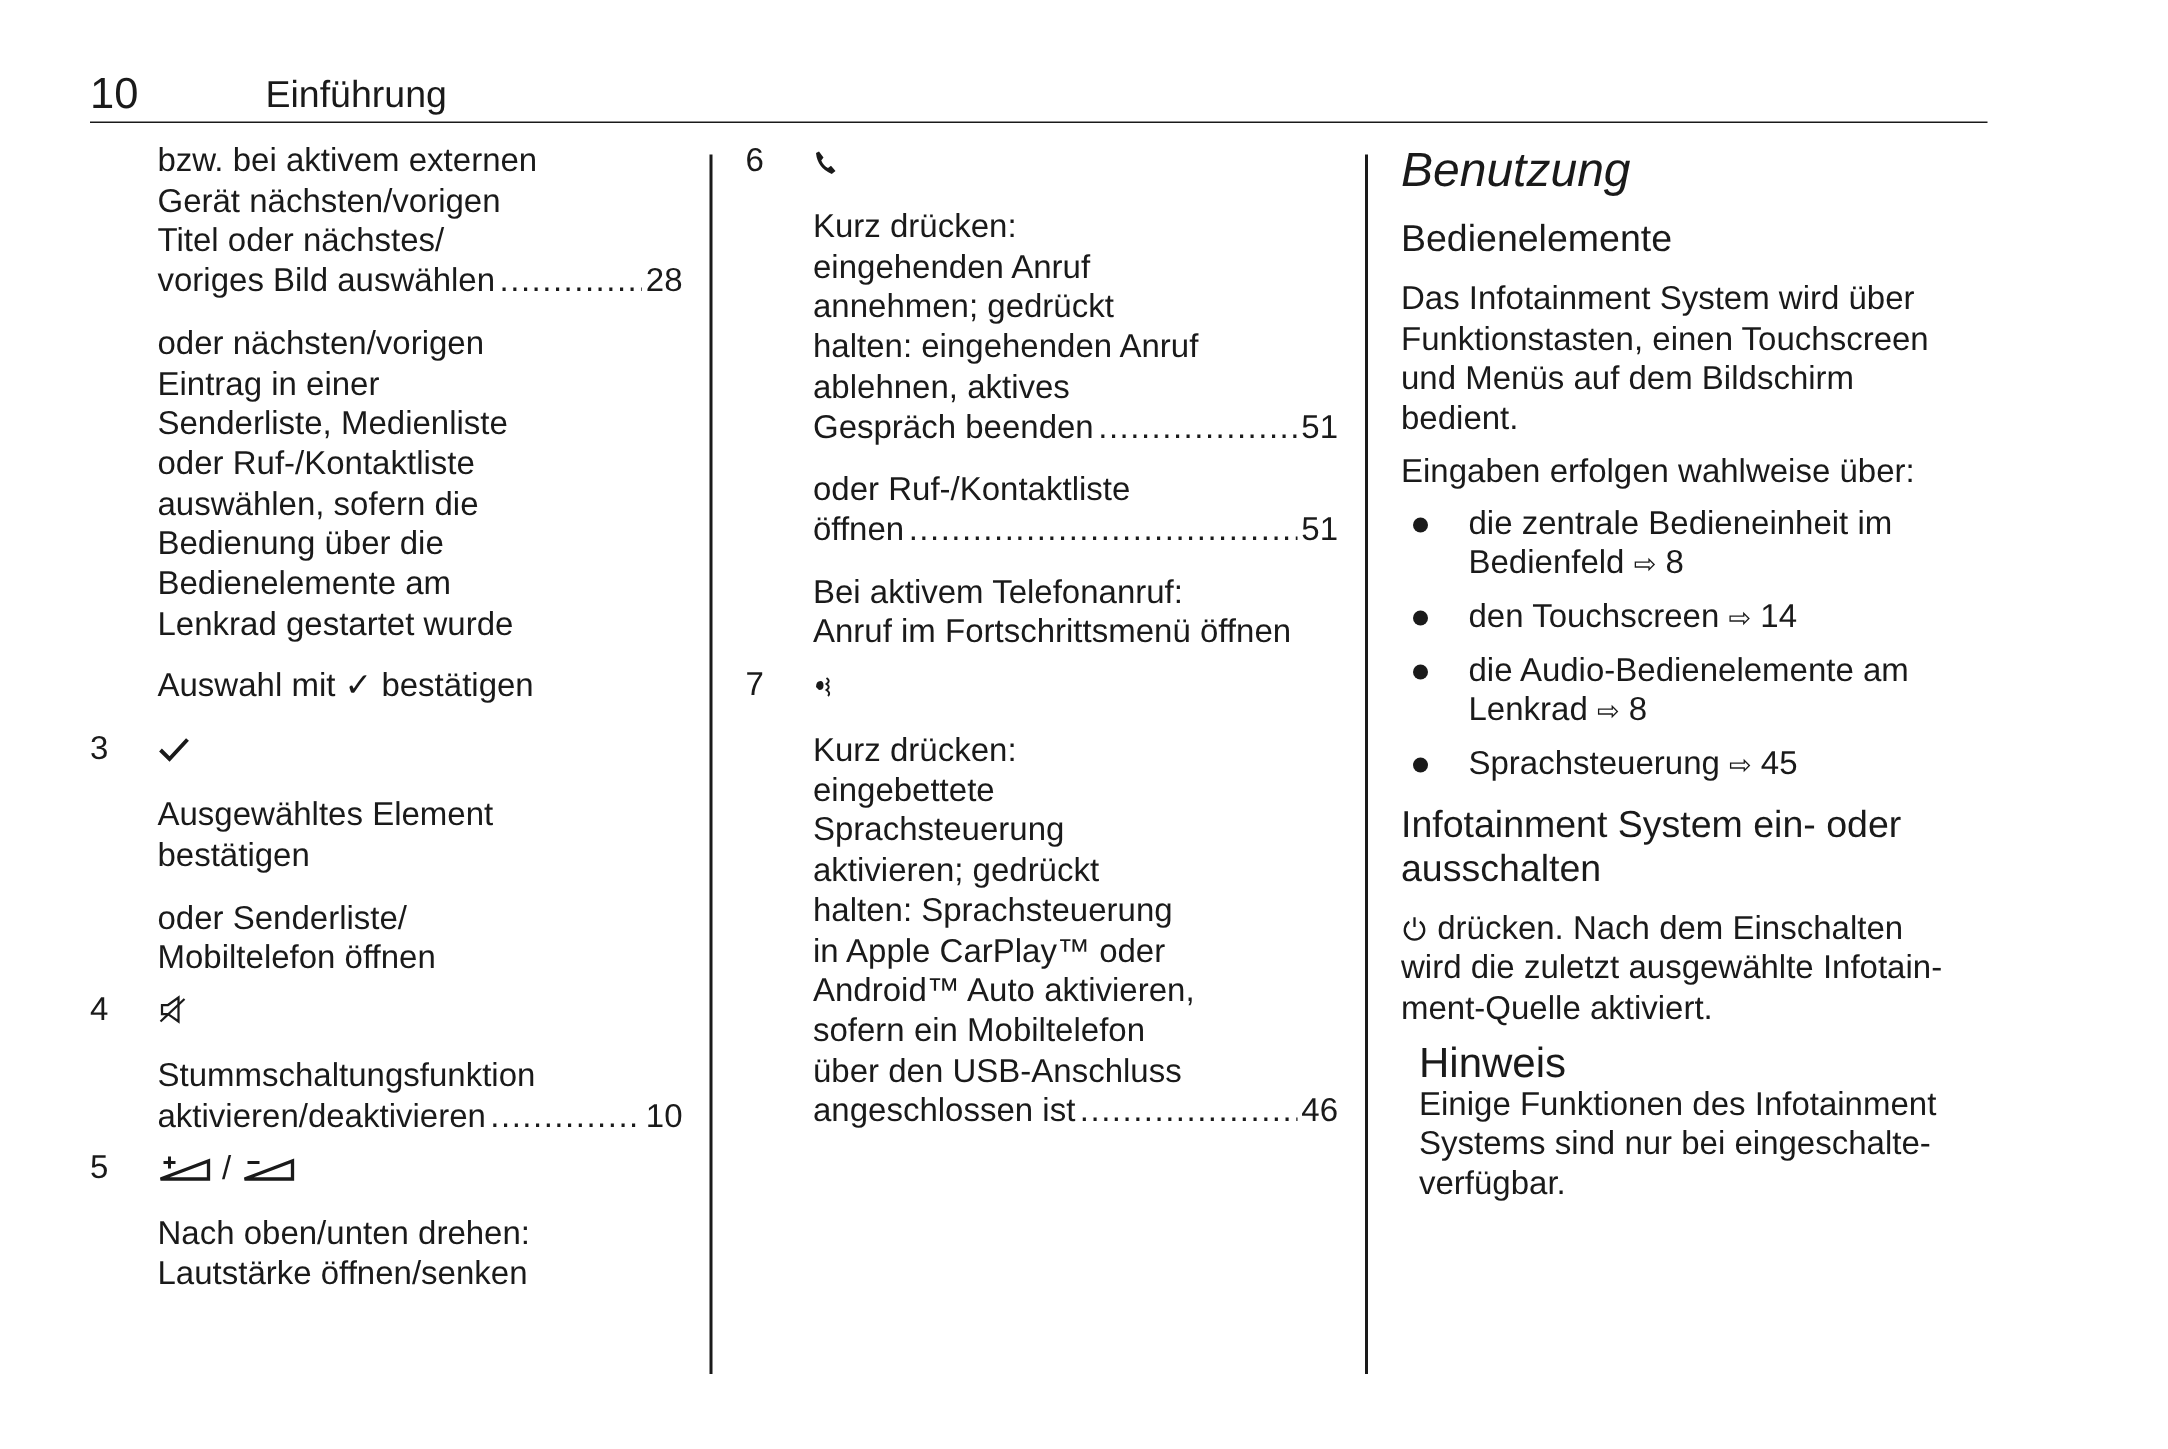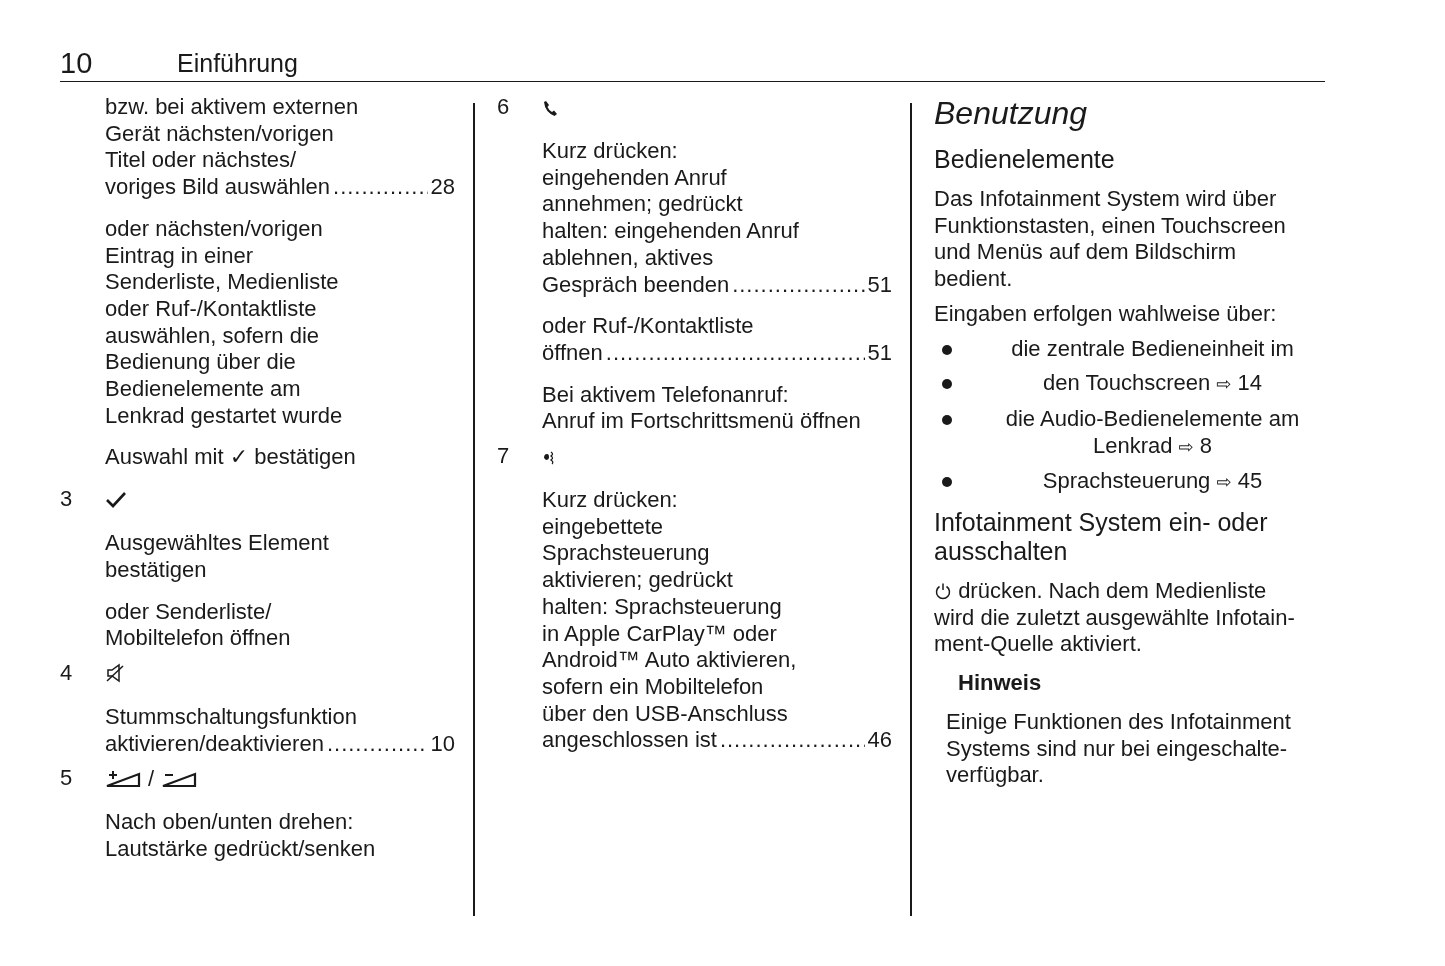--- a/index.html
+++ b/index.html
@@ -25,26 +25,26 @@
   .indent { padding-left: 45px; }
   .item-head { position: relative; height: 27px; margin: 0 0 17px 0; }
   .item-num { position: absolute; left: 0; top: 0; }
   .item-icon { position: absolute; left: 45px; top: 0; display: inline-flex; align-items: center; height: 27px; }
   .leader { display: flex; align-items: baseline; text-align: center; }
   .leader .dots { flex: 1; overflow: hidden; white-space: nowrap; margin: 0 3px; letter-spacing: 1px; }
   .leader .dots::after { content: "........................................................................................"; }
 
   h1.sec { font-size: 32px; font-weight: normal; margin: 0 0 12px 0; line-height: 38px; font-style: italic; }
   h2.sub { font-size: 25px; font-weight: normal; margin: 0 0 12px 0; line-height: 30px; }
-  .bullets { list-style: none; margin: 0 0 12px 0; padding: 0; text-align: center; }
+  .bullets { list-style: none; margin: 0 0 12px 0; padding: 0; }
   .bullets li { position: relative; padding-left: 45px; margin-bottom: 8px; }
   .bullets li .dot { position: absolute; left: 8px; top: 9px; width: 10px; height: 10px; border-radius: 50%; background: #1a1a1a; }
   .ref { font-size: 18px; }
   .note { padding-left: 12px; }
-  .note-title { font-size: 22px; margin: 12px; font-weight: bold; }
+  .note-title { font-size: 28px; margin: 0; }
 </style>
 </head>
 <body>
 
 <div class="header">
   <span class="page-num">10</span>
   <span class="chapter">Einführung</span>
 </div>
 
 <div class="vline" style="left:473px"></div>
@@ -121,21 +121,21 @@
         </svg>
       <span style="margin:0 7px">/</span>
       <svg width="36" height="20" viewBox="0 0 36 20">
           <path d="M2 17 H34 V5 Z" fill="none" stroke="#1a1a1a" stroke-width="2.2"></path>
           <path d="M4 6 H12" stroke="#1a1a1a" stroke-width="2"></path>
         </svg>
     </span>
   </div>
   <div class="p indent">
     <div>Nach oben/unten drehen:</div>
-    <div>Lautstärke gedrückt/senken</div>
+    <div>Lautstärke öffnen/senken</div>
   </div>
 </div>
 
 <div class="col col2">
   <div class="item-head">
     <span class="item-num">6</span>
     <span class="item-icon">
       <svg width="16" height="18" viewBox="0 0 16 18">
           <path d="M4 2 L7 6 L5.5 8 Q7 11.5 10 13 L12 11.5 L15 15 L12.5 17 Q3 13 2 3 Z" fill="#1a1a1a"></path>
         </svg>
@@ -200,20 +200,21 @@
     <div>Das Infotainment System wird über</div>
     <div>Funktionstasten, einen Touchscreen</div>
     <div>und Menüs auf dem Bildschirm</div>
     <div>bedient.</div>
   </div>
   <div class="p" style="margin-bottom:8px">Eingaben erfolgen wahlweise über:</div>
   <ul class="bullets">
     <li>
       <span class="dot"></span>
       <div>die zentrale Bedieneinheit im</div>
+      <div><span>Bedienfeld</span> <span class="ref">⇨</span> <span>8</span></div>
     </li>
     <li>
       <span class="dot"></span>
       <div><span>den Touchscreen</span> <span class="ref">⇨</span> <span>14</span></div>
     </li>
     <li>
       <span class="dot"></span>
       <div>die Audio-Bedienelemente am</div>
       <div><span>Lenkrad</span> <span class="ref">⇨</span> <span>8</span></div>
     </li>
@@ -226,21 +227,21 @@
     <div>Infotainment System ein- oder</div>
     <div>ausschalten</div>
   </h2>
   <div class="p" style="margin-bottom:10px">
     <div>
       <span>
         <svg width="18" height="18" viewBox="0 0 18 18" style="vertical-align:-2px">
             <path d="M5.5 4.5 A6.5 6.5 0 1 0 12.5 4.5" fill="none" stroke="#1a1a1a" stroke-width="1.5"></path>
             <path d="M9 1.5 V8" stroke="#1a1a1a" stroke-width="1.5"></path>
           </svg>
-      </span><span> drücken. Nach dem Medienliste</span>
+      </span><span> drücken. Nach dem Einschalten</span>
     </div>
     <div>wird die zuletzt ausgewählte Infotain-</div>
     <div>ment-Quelle aktiviert.</div>
   </div>
   <div class="note">
     <div class="note-title">Hinweis</div>
     <div>Einige Funktionen des Infotainment</div>
     <div>Systems sind nur bei eingeschalte-</div>
     <div>verfügbar.</div>
   </div>

